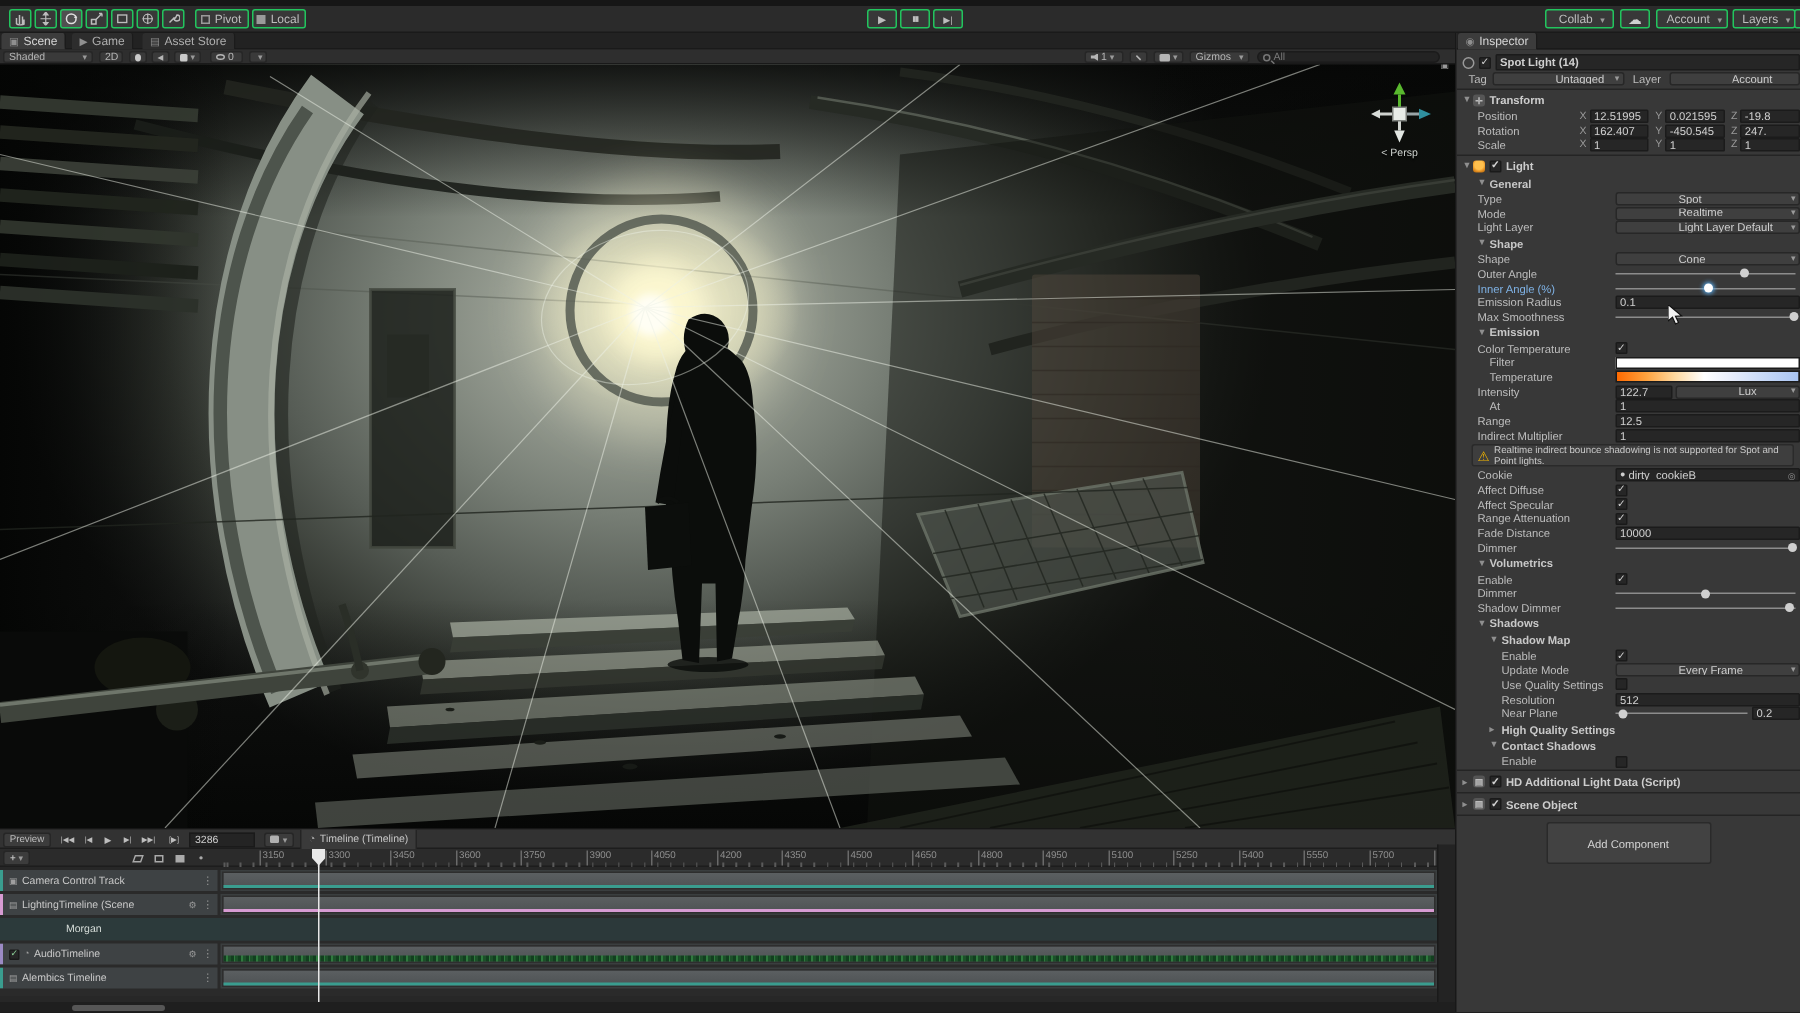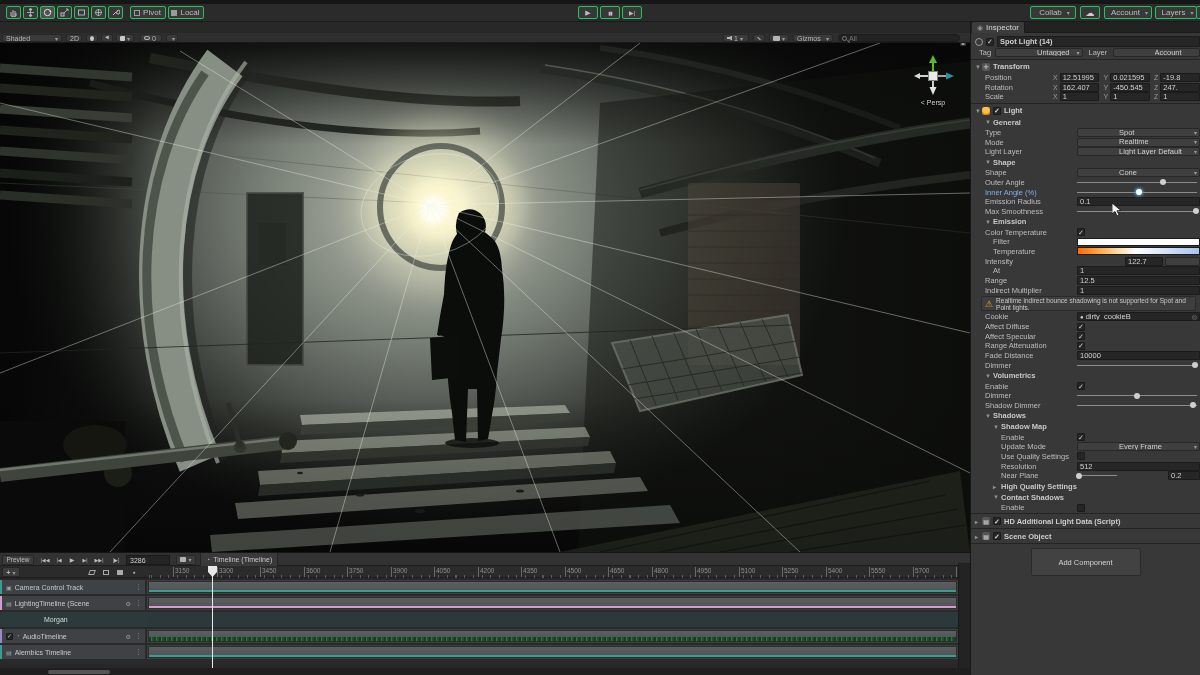--- a/index.html
+++ b/index.html
@@ -55,21 +55,21 @@
   
   .inspector { position:absolute; left:970px; top:22px; width:230px; height:653px; background:#383838; border-left:1px solid #181818; overflow:hidden; }
   .insp-tabs { height:11px; background:#222222; border-bottom:1px solid #1a1a1a; position:relative; }
   .irow { display:flex; align-items:center; height:9.7px; padding-left:14px; color:#bdbdbd; font-size:7.5px; white-space:nowrap; }
   .irow .lbl { width:92px; overflow:hidden; flex-shrink:0; }
   .irow.in1 { padding-left:22px; } .irow.in1 .lbl { width:84px; }
   .irow.in2 { padding-left:30px; } .irow.in2 .lbl { width:76px; }
   .irow.blue .lbl { color:#7fb2e5; }
   .fld { background:#262626; border:1px solid #1b1b1b; border-radius:1px; color:#d0d0d0; height:9px; line-height:8px;
     padding:0 2px; flex:1; overflow:hidden; white-space:nowrap; }
-  .fld.w { flex:none;margin-left:48px; }
+  .fld.w { flex:none; }
   .dd { background:#3f3f3f; border:1px solid #272727; border-radius:2px; color:#cfcfcf; height:9px; line-height:8px;
     padding:0 2px; flex:1; display:flex; align-items:center; overflow:hidden; white-space:nowrap; }
   .dd .ddt { flex:1; overflow:hidden;margin-left:39px; }
   .cb { width:8px; height:8px; background:#262626; border:1px solid #1a1a1a; border-radius:1px; display:inline-flex;
     align-items:center; justify-content:center; font-size:7px; line-height:7px; color:#d2d2d2; flex-shrink:0; }
   .ax { color:#9a9a9a; margin:0 2px 0 4px; font-size:7px; }
   .shead { display:flex; align-items:center; height:11px; font-weight:bold; font-size:7.5px; color:#c8c8c8; padding-left:6px; white-space:nowrap; }
   .shead .arr { color:#8f8f8f; font-size:6px; width:8px; }
   .shead.sub { padding-left:14px; }
   .shead.sub2 { padding-left:22px; }
@@ -219,20 +219,34 @@
     </div>
     <div class="toolbtn" style="left:1155px;width:42px">
       <span class="tb-label">Layers</span>
       <span class="caret">▾</span>
     </div>
     <div class="toolbtn" style="left:1196px;width:40px">
       
     </div>
   </div>
 
+  <div class="tabstrip">
+    <div class="tab active" style="left:1px">
+      <span class="tabico">▣</span>
+      <span>Scene</span>
+    </div>
+    <div class="tab" style="left:48px">
+      <span class="tabico">▶</span>
+      <span>Game</span>
+    </div>
+    <div class="tab" style="left:95px">
+      <span class="tabico">▤</span>
+      <span>Asset Store</span>
+    </div>
+  </div>
 
   <div class="scntb">
     <div class="sbtn" style="left:2px;width:60px">
       <span style="flex:1">Shaded</span>
       <span class="caret">▾</span>
     </div>
     <div class="sbtn" style="left:66px;width:16px">
       <span>2D</span>
     </div>
     <div class="sbtn" style="left:86px;width:12px">

